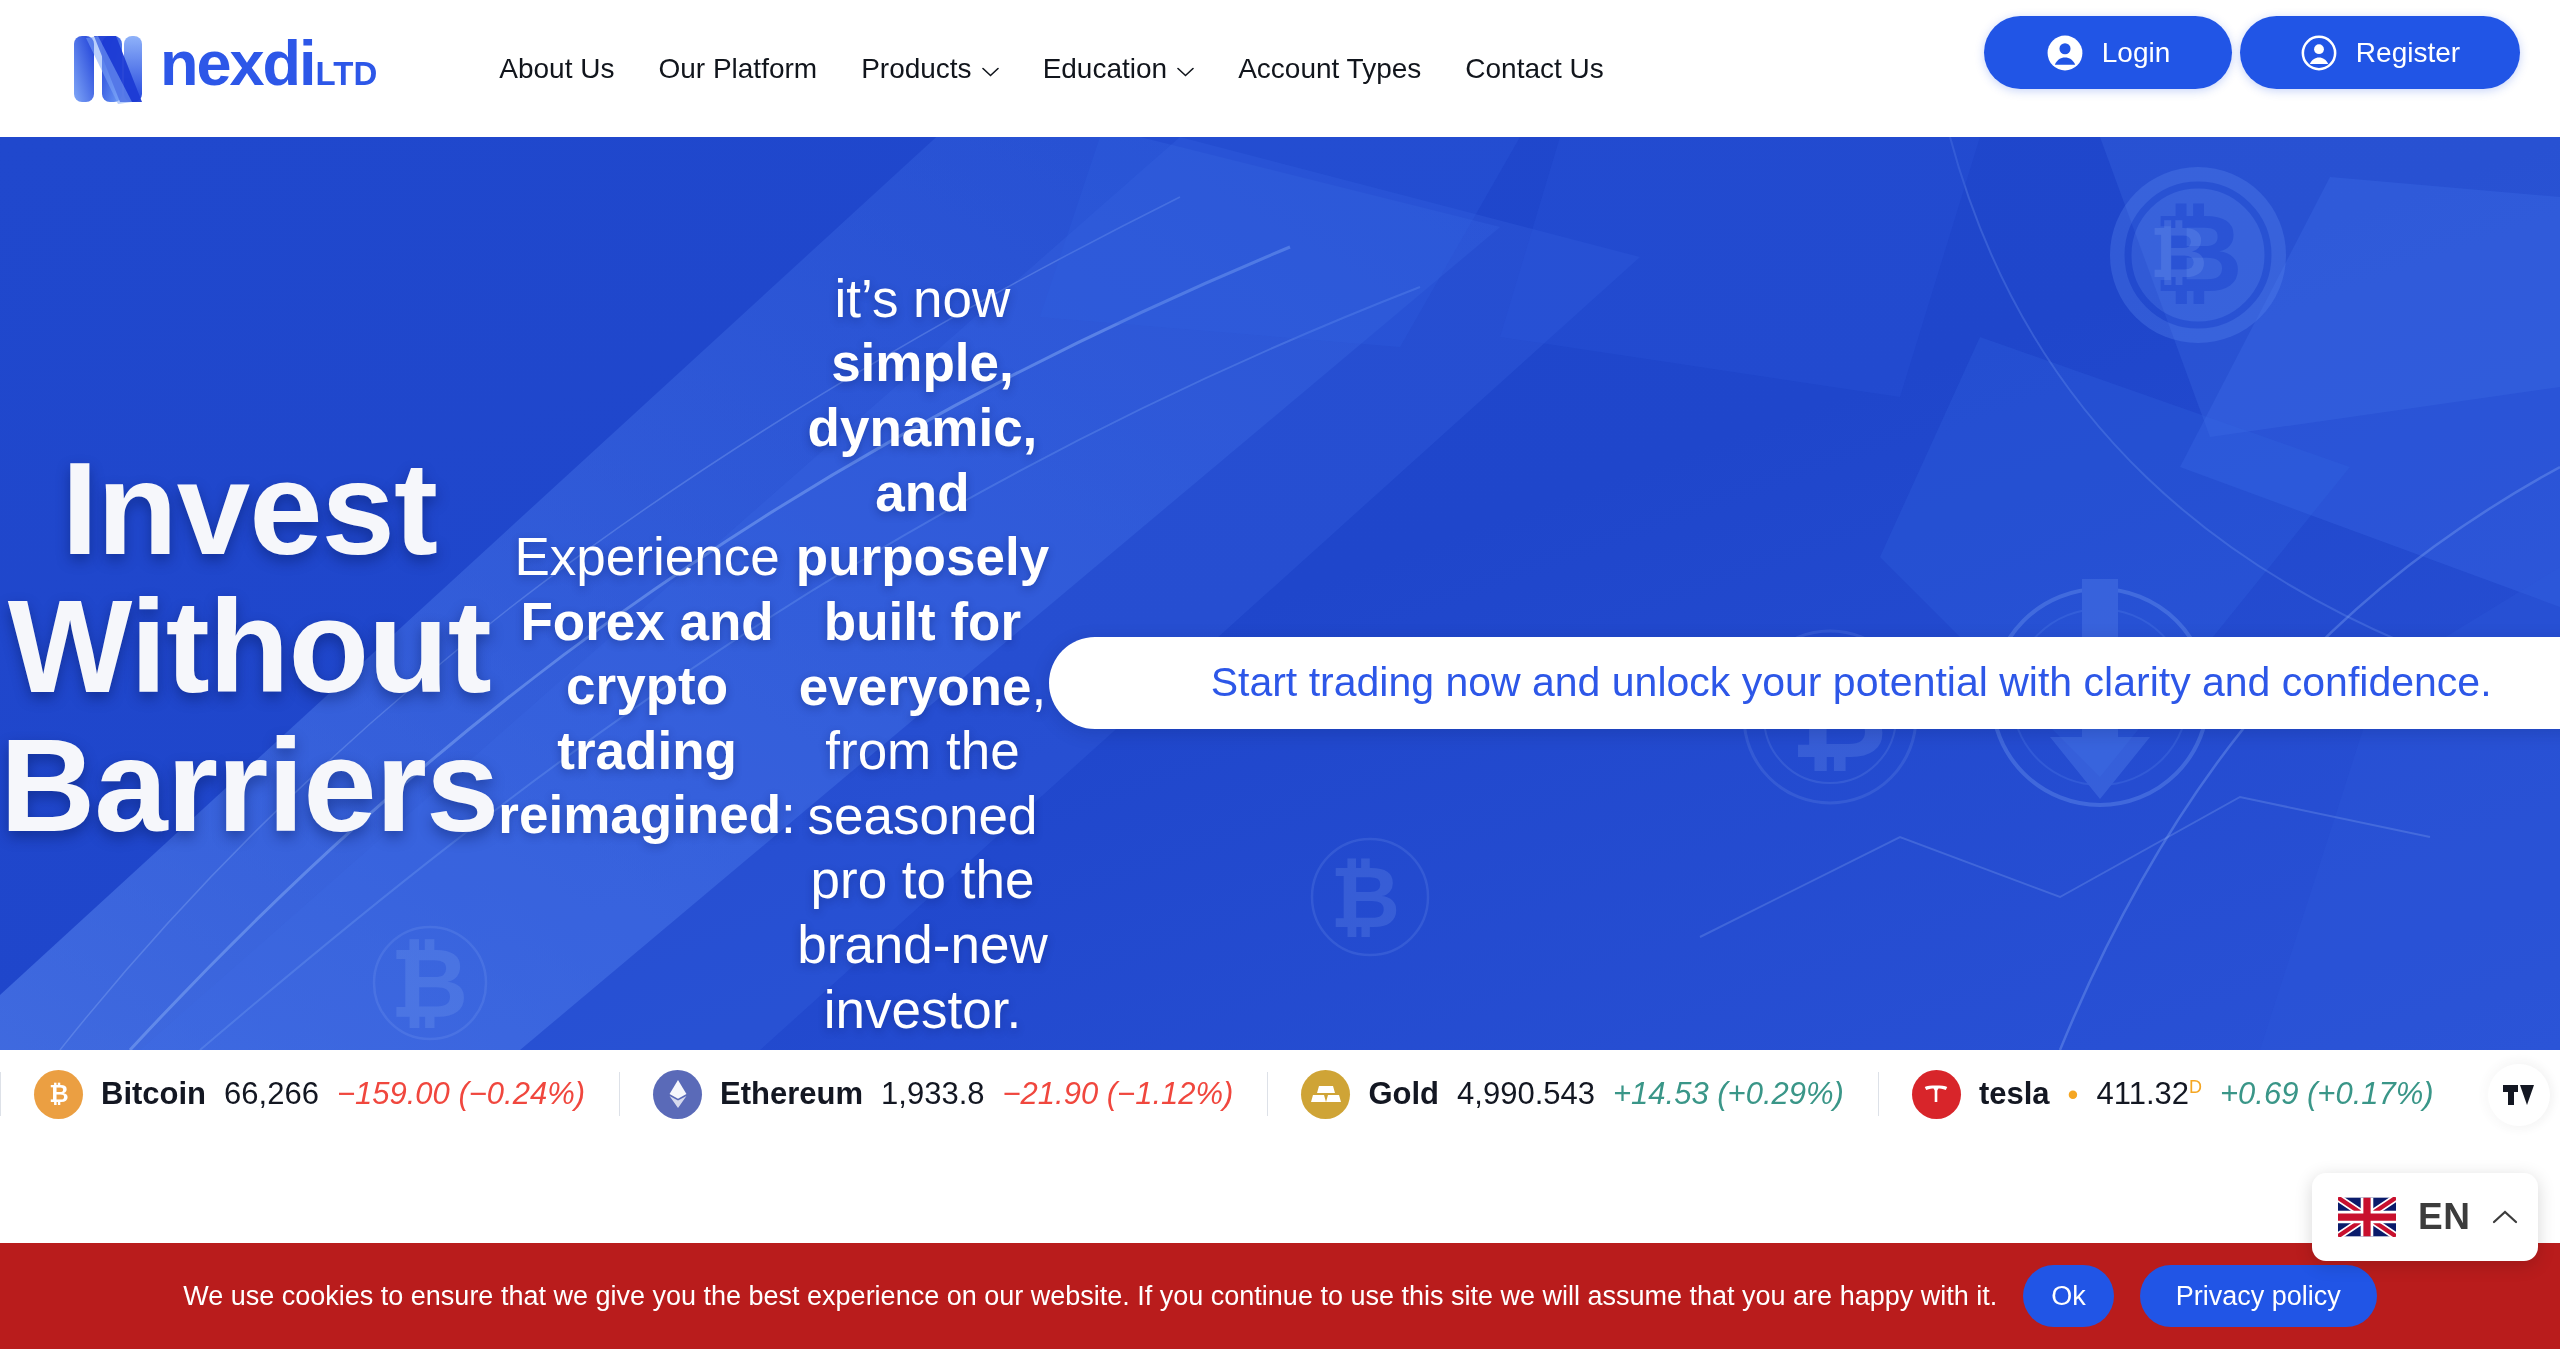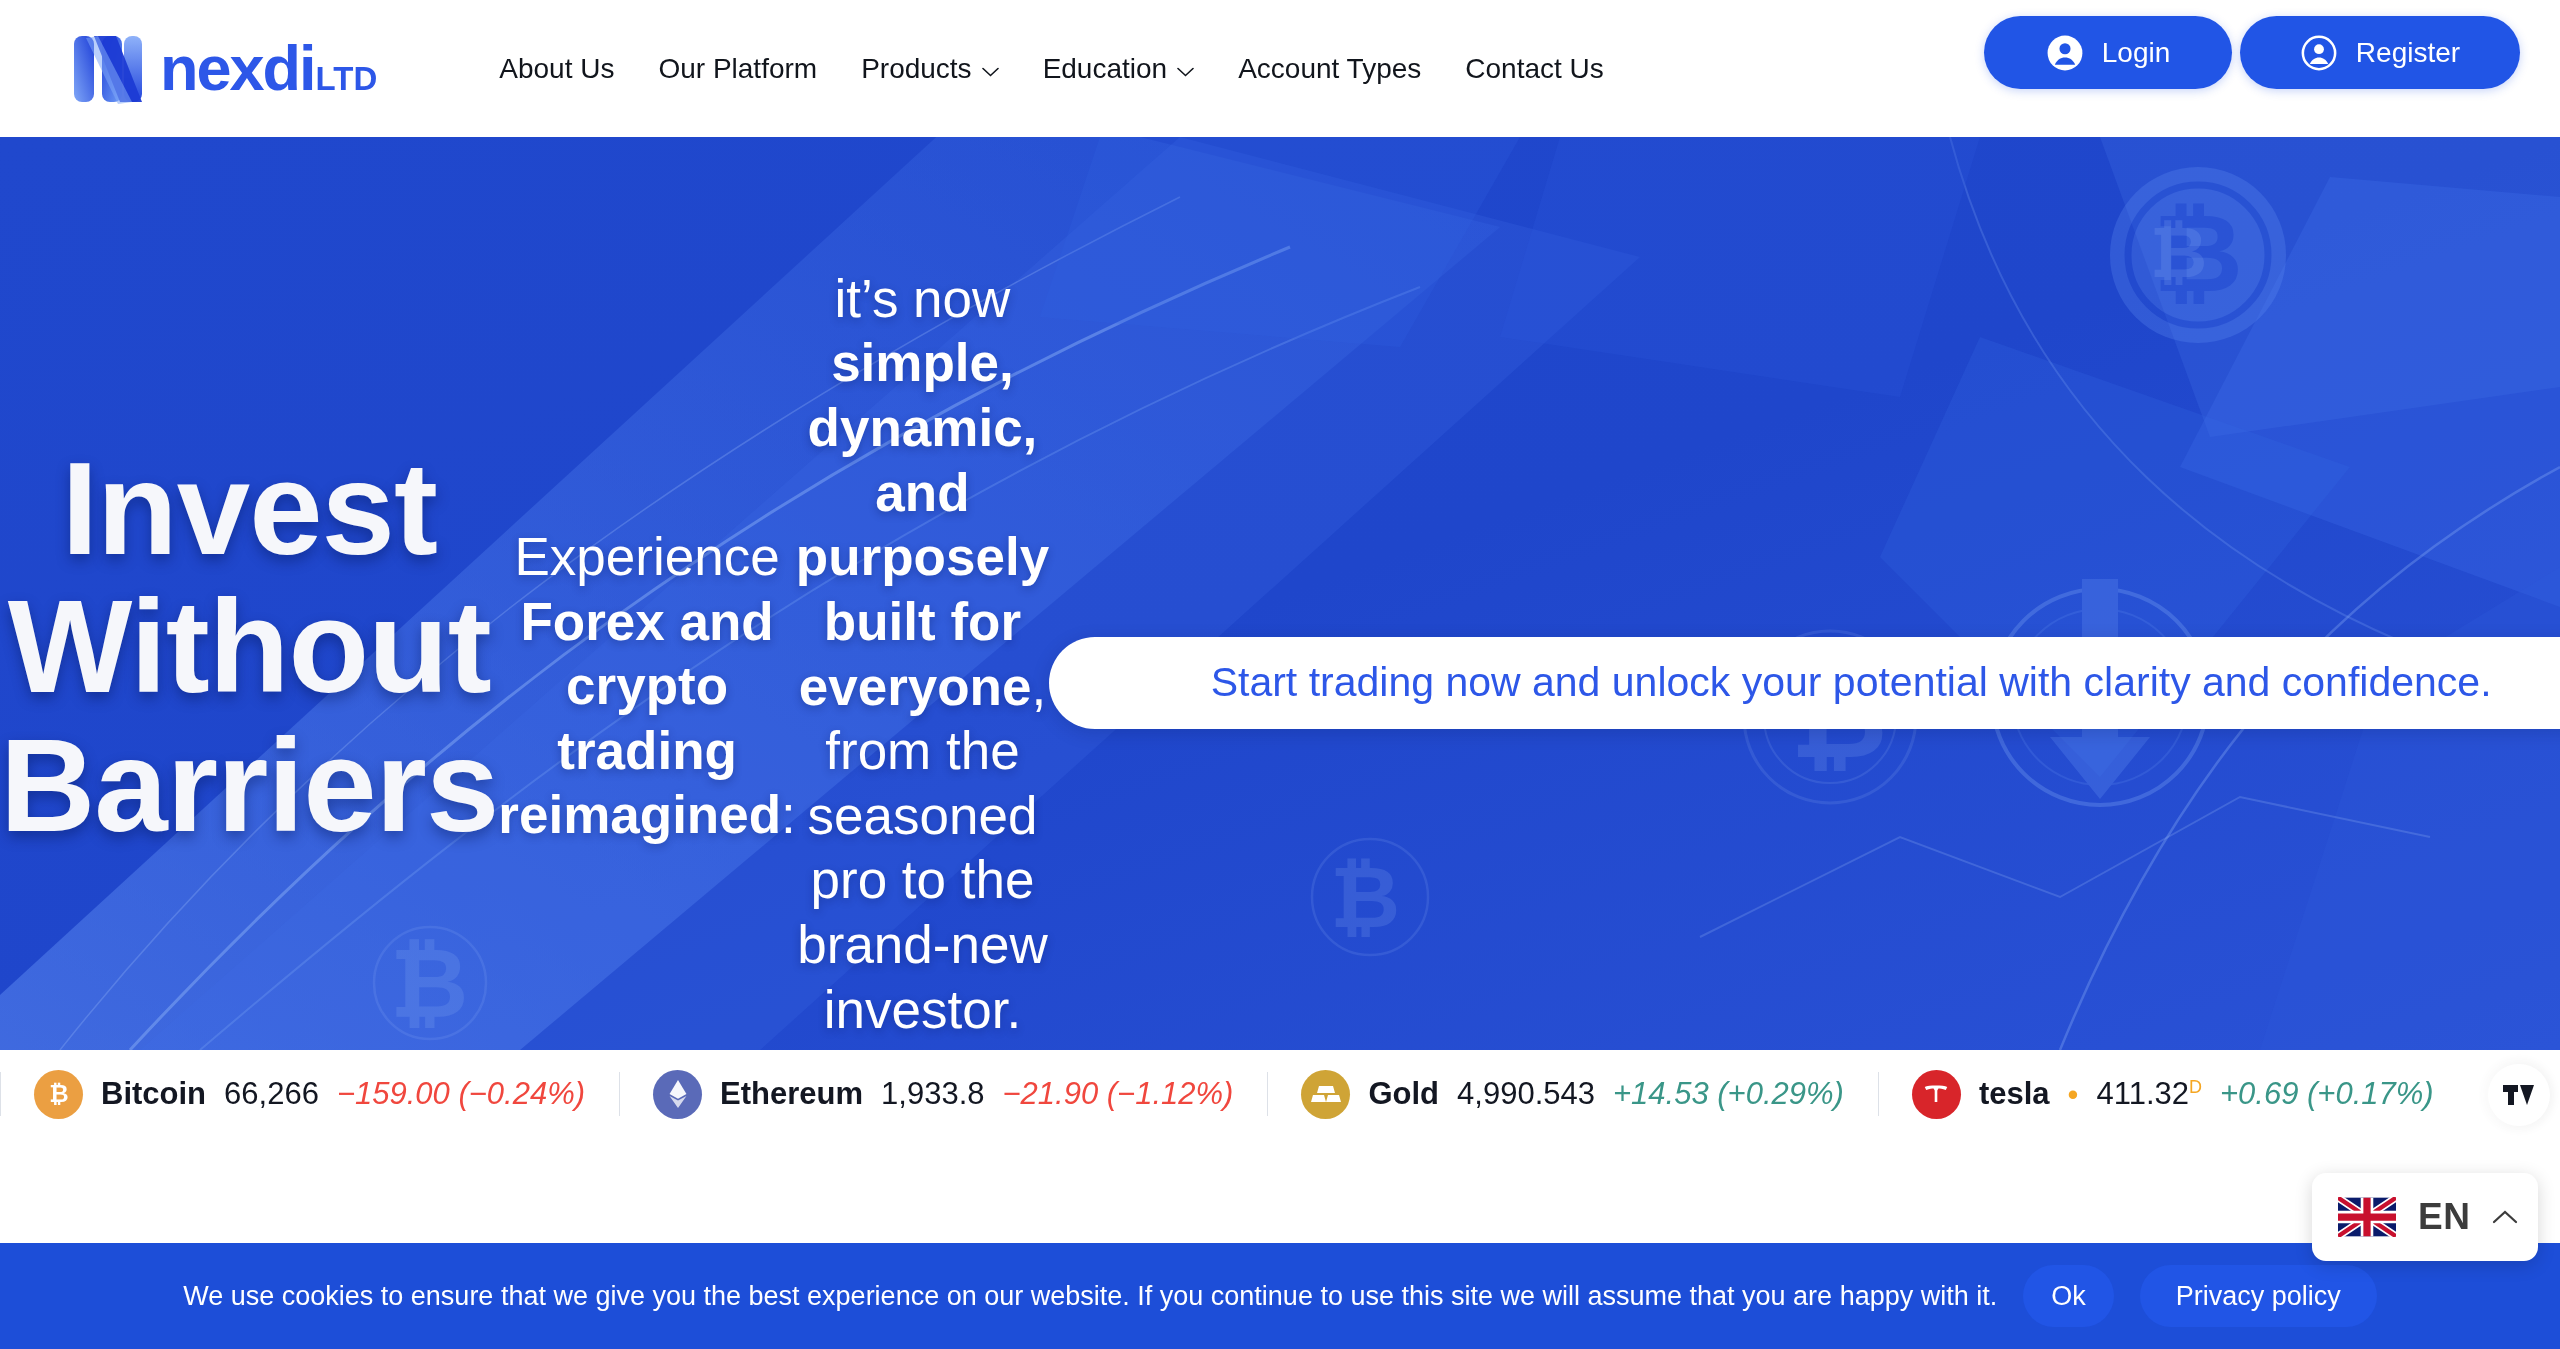--- a/index.html
+++ b/index.html
@@ -11,21 +11,21 @@
   }
 
   
   .header {
     position:absolute; top:0; left:0; width:2560px; height:137px;
     background:#ffffff;
     display:flex; align-items:center;
     z-index:30;
   }
   .logo-wrap {
-    display:flex; align-items:center;
+    display:flex; align-items:flex-start;
     margin-left:72px;
   }
   .logo-mark {
     width:72px; height:74px;
     position:relative;
     margin-right:16px;
   }
   .logo-text {
     font-size:63px; font-weight:700; color:#2d57e8;
     letter-spacing:-2px; line-height:1;
@@ -167,21 +167,21 @@
 
   
   .filler {
     position:absolute; top:1138px; left:0; width:2560px; height:105px;
     background:#ffffff; z-index:10;
   }
 
   
   .cookie {
     position:absolute; bottom:0; left:0; width:2560px; height:106px;
-    background:#1d4ed8;
+    background:#b91c1c;
     display:flex; align-items:center; justify-content:center;
     gap:26px;
     z-index:40;
   }
   .cookie-text {
     font-size:27px; color:#ffffff; font-weight:400;
   }
   .cookie-ok {
     height:62px; padding:0 28px; min-width:78px;
     background:#2155e6; border-radius:31px;

